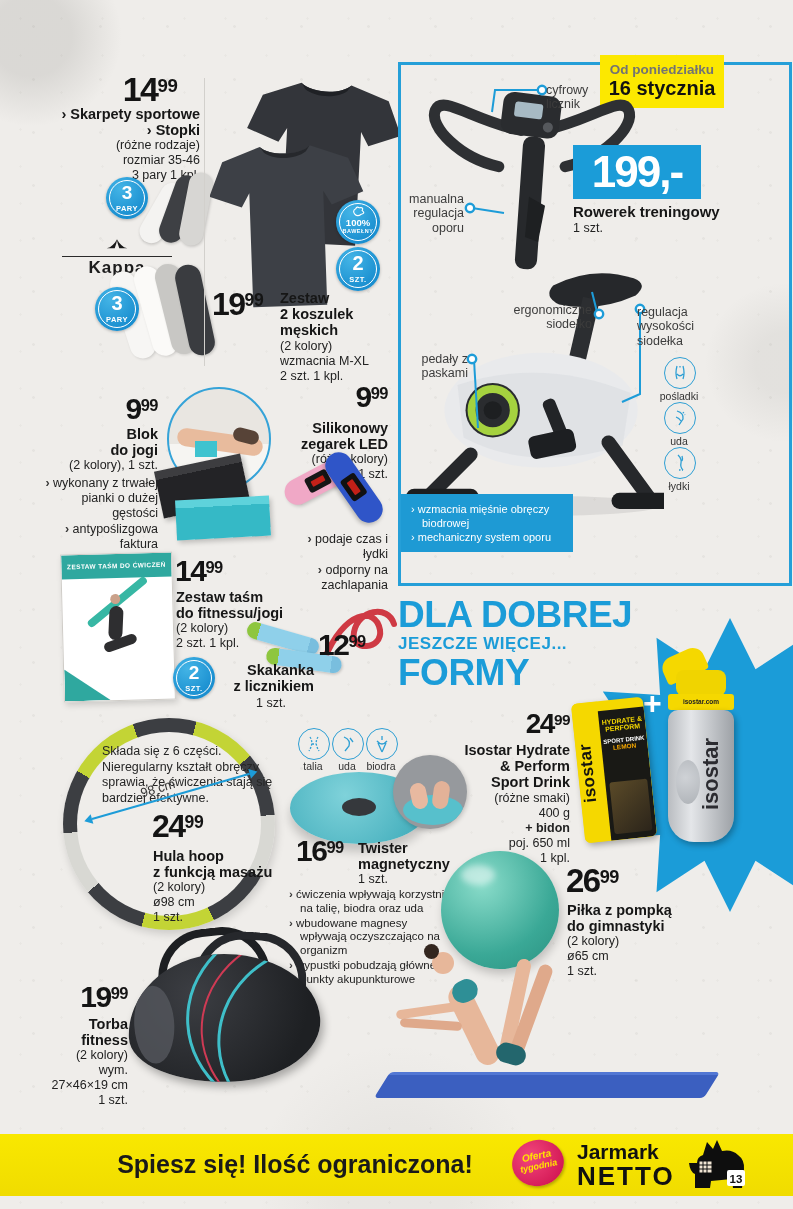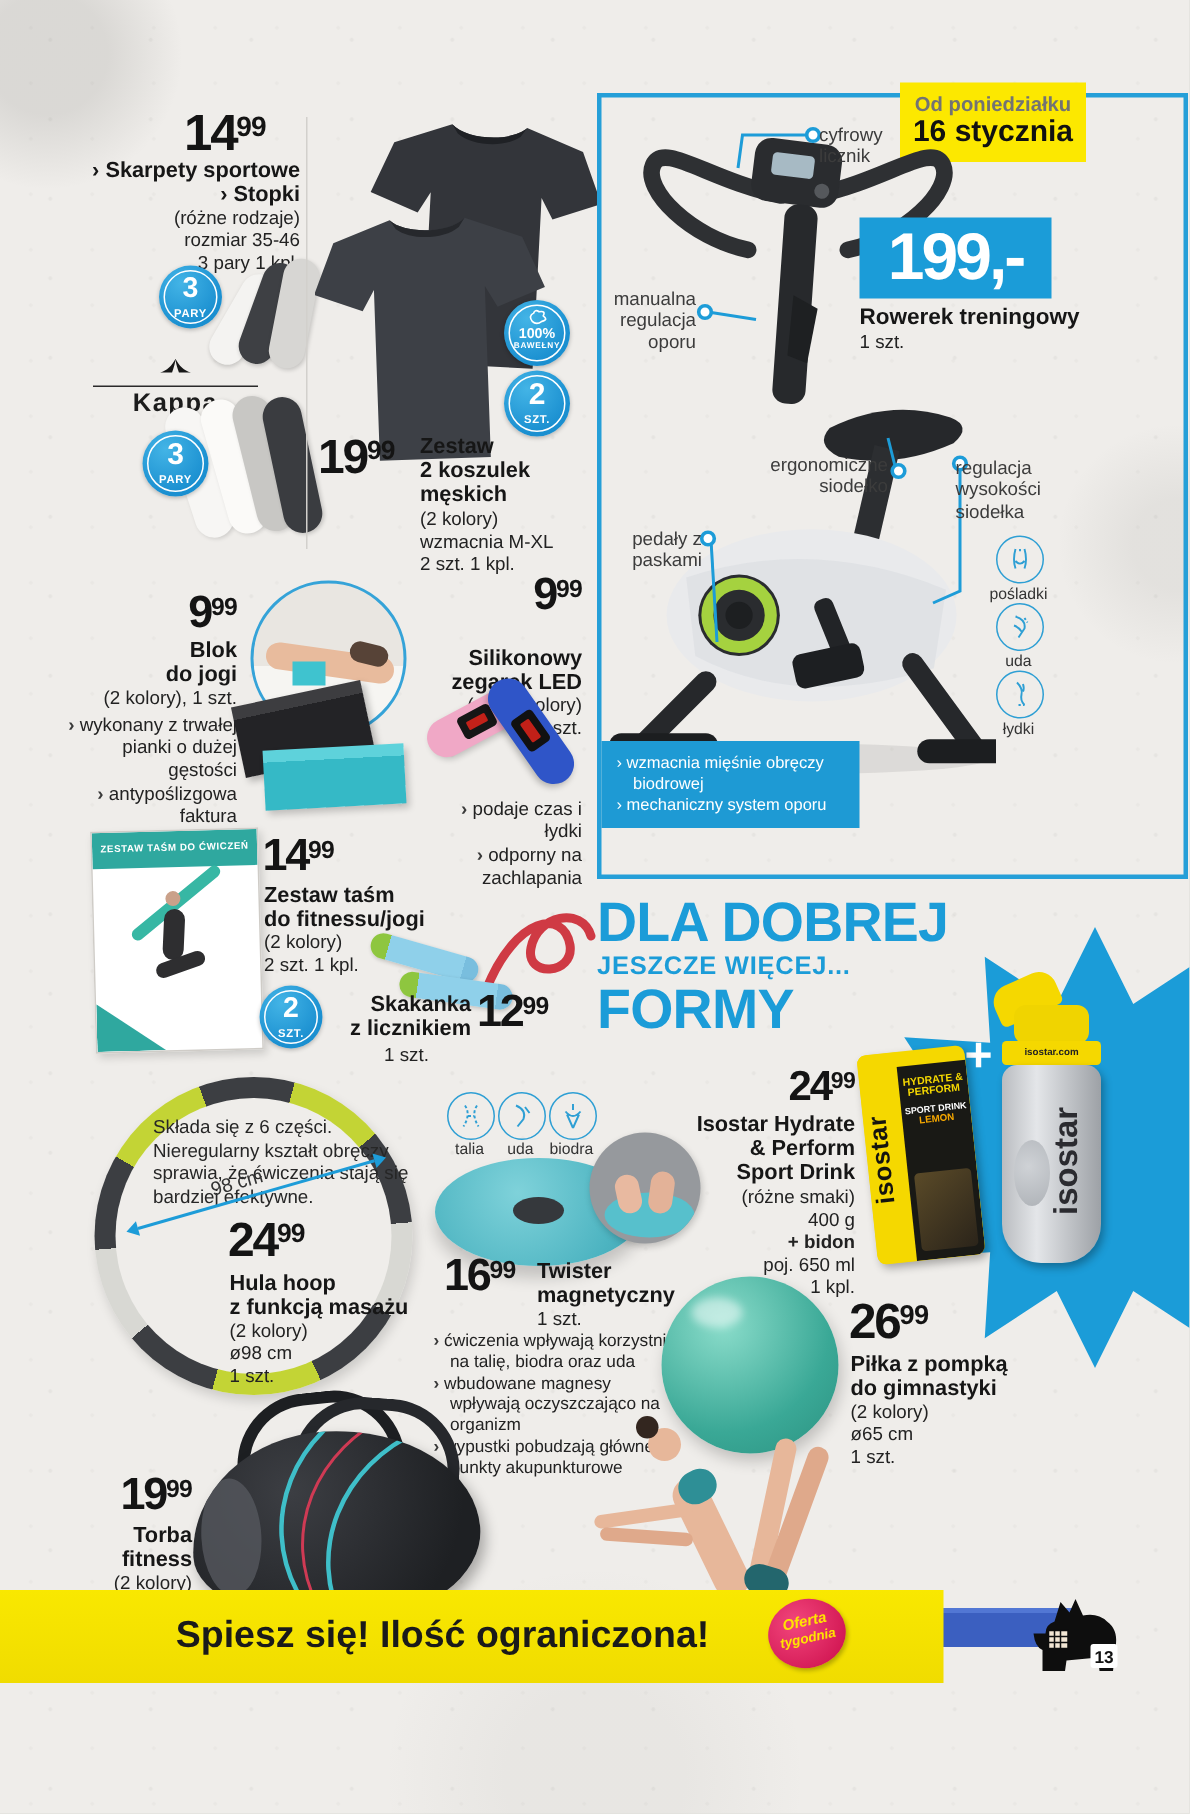--- a/index.html
+++ b/index.html
@@ -214,21 +214,21 @@
   <div class="abs" style="left:167px;top:387px;width:100px;height:100px;border-radius:50%;border:2px solid #35a3d8;overflow:hidden;background:linear-gradient(#e9e6e1 55%,#f6f5f2 55%);">
     <div class="capsule" style="left:8px;top:44px;width:86px;height:18px;background:#e8bb9d;transform:rotate(8deg);"></div>
     <div class="capsule" style="left:64px;top:40px;width:26px;height:14px;background:#574337;transform:rotate(14deg);"></div>
     <div class="abs" style="left:26px;top:52px;width:22px;height:16px;background:#3fc3cf;"></div>
   </div>
   <div class="abs" style="left:158px;top:462px;width:88px;height:48px;background:linear-gradient(#3d3d40 18%,#232326 18%);transform:rotate(-12deg);box-shadow:2px 3px 5px rgba(0,0,0,.25);"></div>
   <div class="abs" style="left:176px;top:498px;width:94px;height:40px;background:linear-gradient(#5ed2db 20%,#35b9c6 20%);transform:rotate(-3deg);box-shadow:2px 3px 5px rgba(0,0,0,.2);"></div>
 
   <div class="abs tr" style="left:268px;top:382px;width:120px;">
     <div class="price" style="font-size:30px;"><span>9</span><span class="cents">99</span></div>
-    <div class="pname" style="margin-top:19px;">Silikonowy</div>
+    <div class="pname" style="margin-top:8px;">Silikonowy</div>
     <div class="pname">zegarek LED</div>
     <div class="pdet">(różne kolory)</div>
     <div class="pdet">1 szt.</div>
   </div>
   <div class="capsule" style="left:282px;top:468px;width:72px;height:26px;background:#f0a8c6;transform:rotate(-28deg);box-shadow:1px 2px 4px rgba(0,0,0,.2);">
     <div class="abs" style="left:24px;top:5px;width:24px;height:16px;background:#161616;border-radius:3px;">
         <div class="abs" style="left:5px;top:5px;width:14px;height:6px;background:#e2231a;opacity:.85;border-radius:1px;"></div>
       </div>
   </div>
   <div class="capsule" style="left:314px;top:474px;width:80px;height:27px;background:#2f55c8;transform:rotate(55deg);box-shadow:1px 2px 4px rgba(0,0,0,.25);">
@@ -264,21 +264,21 @@
   <svg class="abs" style="left:318px;top:596px;" width="80" height="74" viewBox="0 0 80 74">
     <path d="M6 64 C 26 14, 58 10, 62 34 C 65 54, 32 56, 36 36 C 40 14, 70 8, 76 28" fill="none" stroke="#cf3a44" stroke-width="6" stroke-linecap="round"></path>
   </svg>
   <div class="capsule" style="left:246px;top:630px;width:74px;height:17px;transform:rotate(16deg);background:linear-gradient(90deg,#8ec63f 0 16%,#8fd0ea 16% 86%,#79bede 86%);box-shadow:1px 1px 3px rgba(0,0,0,.2);"></div>
   <div class="capsule" style="left:266px;top:652px;width:76px;height:17px;transform:rotate(8deg);background:linear-gradient(90deg,#8ec63f 0 16%,#8fd0ea 16% 86%,#79bede 86%);box-shadow:1px 1px 3px rgba(0,0,0,.2);"></div>
   <div class="abs tr" style="left:228px;top:662px;width:86px;">
     <div class="pname">Skakanka</div>
     <div class="pname">z licznikiem</div>
     <div class="pdet tc" style="margin-top:2px;">1 szt.</div>
   </div>
-  <div class="abs price" style="left:318px;top:660px;font-size:30px;"><span>12</span><span class="cents">99</span></div>
+  <div class="abs price" style="left:318px;top:630px;font-size:30px;"><span>12</span><span class="cents">99</span></div>
 
   <div class="abs" style="left:398px;top:596px;">
     <div class="hl" style="font-size:37px;line-height:1.02;letter-spacing:-.5px;">DLA DOBREJ</div>
     <div class="hl" style="font-size:17px;letter-spacing:.5px;">JESZCZE WIĘCEJ...</div>
     <div class="hl" style="font-size:37px;line-height:1.02;letter-spacing:-.5px;">FORMY</div>
   </div>
 
   <div class="abs" style="left:580px;top:615px;width:300px;height:300px;background:#1b9cd8;clip-path:polygon(50% 1%,58.5% 18.1%,74.5% 7.6%,73.3% 26.7%,92.4% 25.5%,81.9% 41.5%,99% 50%,81.9% 58.5%,92.4% 74.5%,73.3% 73.3%,74.5% 92.4%,58.5% 81.9%,50% 99%,41.5% 81.9%,25.5% 92.4%,26.7% 73.3%,7.6% 74.5%,18.1% 58.5%,1% 50%,18.1% 41.5%,7.6% 25.5%,26.7% 26.7%,25.5% 7.6%,41.5% 18.1%);"></div>
   <div class="abs" style="left:643px;top:685px;color:#fff;font-size:32px;font-weight:800;">+</div>
 
@@ -408,25 +408,29 @@
   </div>
   <div class="abs" style="left:156px;top:928px;width:96px;height:44px;border:8px solid #1d1f22;border-bottom:none;border-radius:48px 48px 0 0;transform:rotate(-6deg);"></div>
   <div class="abs" style="left:196px;top:932px;width:96px;height:44px;border:8px solid #26282c;border-bottom:none;border-radius:48px 48px 0 0;transform:rotate(4deg);"></div>
   <div class="abs" style="left:128px;top:954px;width:192px;height:128px;background:radial-gradient(circle at 35% 30%,#3c3e43,#1e2023 75%);border-radius:48% 52% 46% 54% / 62% 55% 45% 38%;transform:rotate(-3deg);box-shadow:3px 5px 9px rgba(0,0,0,.3);overflow:hidden;">
     <div class="abs" style="left:58px;top:-30px;width:210px;height:190px;border-radius:50%;border:3px solid #3fbfc9;"></div>
     <div class="abs" style="left:72px;top:-18px;width:210px;height:190px;border-radius:50%;border:2px solid #cf3a54;"></div>
     <div class="abs" style="left:88px;top:-6px;width:210px;height:190px;border-radius:50%;border:3px solid #3fbfc9;"></div>
     <div class="abs" style="left:6px;top:28px;width:40px;height:78px;border-radius:50%;background:#55585e;opacity:.8;"></div>
   </div>
 
-  <div class="abs" style="left:0;top:1060px;width:629px;height:62px;background:linear-gradient(#f9e800,#f0dc00);">
+  <div class="abs" style="left:0;top:1134px;width:793px;height:62px;background:linear-gradient(#f9e800,#f0dc00);">
     <div class="abs" style="left:110px;top:16px;width:370px;text-align:center;font-size:25px;font-weight:800;color:#1a1a1a;">Spiesz się! Ilość ograniczona!</div>
     <div class="abs tc" style="left:512px;top:6px;width:52px;height:46px;border-radius:50%;background:radial-gradient(circle at 38% 32%,#f2467c,#d41a56 75%);transform:rotate(-12deg);box-shadow:1px 2px 3px rgba(0,0,0,.25);">
       <div style="font-size:10px;font-weight:800;font-style:italic;color:#ffe400;margin-top:11px;line-height:1.05;">Oferta</div>
       <div style="font-size:9px;font-weight:800;font-style:italic;color:#ffe400;line-height:1.05;">tygodnia</div>
+    </div>
+    <div class="abs" style="left:577px;top:7px;">
+      <div style="font-size:21px;font-weight:800;color:#111;line-height:1.05;">Jarmark</div>
+      <div style="font-size:26px;font-weight:800;color:#111;letter-spacing:2px;line-height:1.0;">NETTO</div>
     </div>
     <svg class="abs" style="left:686px;top:2px;" width="62" height="58" viewBox="0 0 62 58">
       <path d="M9 52 L9 38 Q4 36 3 27 L11 27 Q11 21 17 19 L21 6 L27 13 L31 4 L36 15 Q46 13 52 19 Q59 24 58 34 L56 52 L47 52 L46 43 L25 45 L24 52 Z" fill="#0e0e0e"></path>
       <rect x="13" y="25" width="13" height="12" fill="#f2e6d4" stroke="#0e0e0e"></rect>
       <path d="M13 29 h13 M13 33 h13 M17 25 v12 M21 25 v12" stroke="#0e0e0e" stroke-width="1"></path>
       <rect x="41" y="34" width="18" height="16" rx="2" fill="#ffffff"></rect>
       <text x="50" y="46.5" font-size="11.5" font-weight="bold" text-anchor="middle" fill="#111">13</text>
     </svg>
   </div>
 

